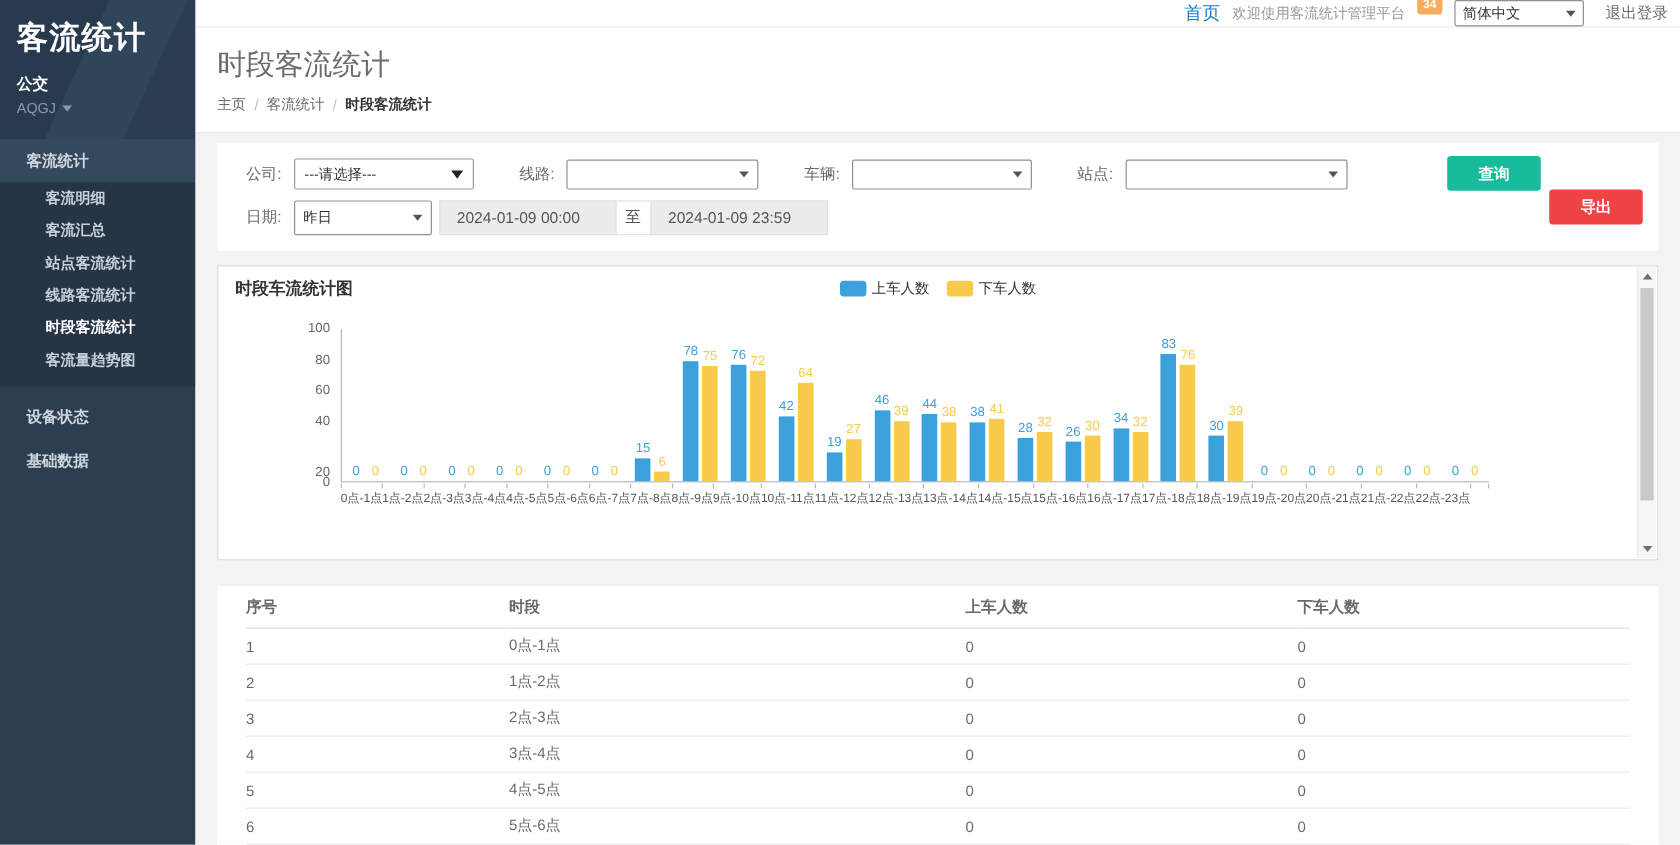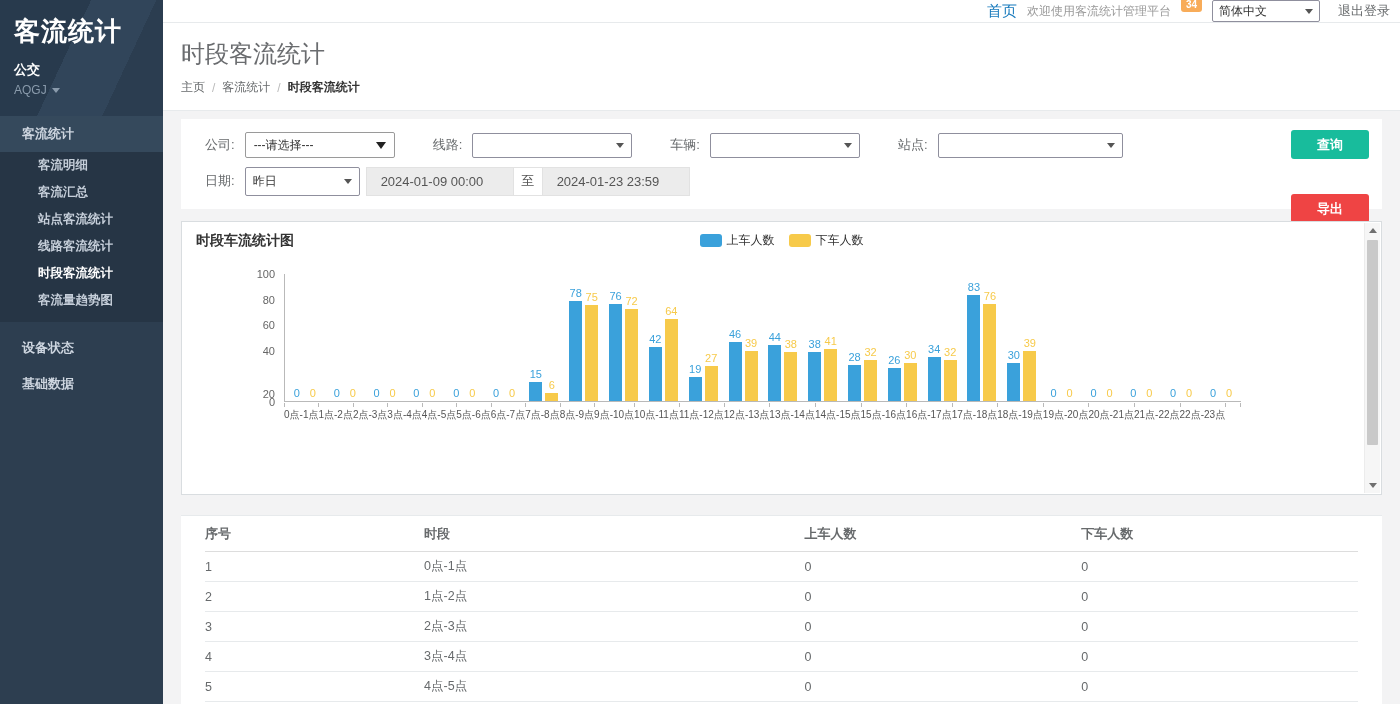--- a/index.html
+++ b/index.html
@@ -48,27 +48,27 @@
   .filter-row { display:flex; align-items:center; gap:10px; height:28px; }
   .filter-row + .filter-row { margin-top:8px; }
   .f-label { font-size:13px; color:#676a6c; white-space:nowrap; }
   .ctl-select { display:inline-flex; align-items:center; justify-content:space-between; border:1px solid #9a9a9a; background:#fff; height:26px; padding:0 8px; width:150px; border-radius:2px; font-size:12px; color:#333; cursor:pointer; }
   .ctl-select .big-arrow { width:0; height:0; border-left:5px solid transparent; border-right:5px solid transparent; border-top:7px solid #222; }
   .native-select { display:inline-flex; align-items:center; justify-content:space-between; border:1px solid #8f8f9d; background:#fff; height:25px; padding:0 7px; border-radius:2px; font-size:12px; color:#333; cursor:pointer; }
   .w150 { width:150px; } .w160 { width:160px; } .w185 { width:185px; } .w115 { width:115px; }
   .gap { width:18px; }
   .date-input { height:29px; background:#ececec; border:1px solid #e2e2e2; display:flex; align-items:center; padding:0 14px; font-size:13px; color:#555; width:148px; cursor:pointer;text-align:center; }
   .to-box { height:29px; background:#fff; border-top:1px solid #e2e2e2; border-bottom:1px solid #e2e2e2; display:flex; align-items:center; justify-content:center; width:28px; font-size:13px; color:#555; }
-  .btn-col { position:absolute; right:13px; top:11px; display:flex; flex-direction:column; gap:7px; }
+  .btn-col { position:absolute; right:13px; top:11px; display:flex; flex-direction:row; gap:7px; }
   .btn { width:78px; height:29px; border:none; border-radius:3px; color:#fff; font-size:13px; font-weight:bold; cursor:pointer; font-family:inherit; }
   .btn-query { background:#18bc9c; }
   .btn-export { background:#ef4444;margin-top:28px; }
 
   
-  .chart-panel { background:#fff; border:1px solid #d9dde0; margin-top:12px; height:274px; position:relative; }
+  .chart-panel { background:#fff; border:1px solid #d9dde0; margin-top:12px; height:246px; position:relative; }
   .chart-title { position:absolute; left:14px; top:10px; font-size:14px; font-weight:bold; color:#333; }
   .chart-legend { position:absolute; left:50%; transform:translateX(-50%); top:10px; display:flex; align-items:center; gap:14px; }
   .legend-item { display:flex; align-items:center; gap:5px; font-size:12px; color:#333; cursor:pointer; }
   .legend-swatch { width:22px; height:13px; border-radius:3px; }
   .chart-body { position:absolute; left:60px; right:140px; top:52px; display:flex; }
   .y-axis { position:relative; width:42px; height:128px; }
   .y-axis span { position:absolute; right:9px; font-size:11px; color:#666; line-height:12px; }
   .plot { flex:1; display:flex; align-items:flex-end; border-left:1px solid #b9b9b9; border-bottom:1px solid #b9b9b9; height:128px; }
   .bar-group { flex:1; display:flex; justify-content:center; align-items:flex-end; gap:3px; }
   .bar-col { display:flex; flex-direction:column; justify-content:flex-end; align-items:center; height:128px; }
@@ -176,21 +176,21 @@
           </div>
         </div>
         <div class="filter-row">
           <span class="f-label">日期:</span>
           <div class="native-select w115" style="height:29px;">
             <span>昨日</span>
             <span class="sel-chevron"></span>
           </div>
           <div class="date-input" style="margin-left:-4px;">2024-01-09 00:00</div>
           <div class="to-box" style="margin:0 -10px;">至</div>
-          <div class="date-input">2024-01-23 23:59</div>
+          <div class="date-input">2024-01-09 23:59</div>
         </div>
         <div class="btn-col">
           <button class="btn btn-query">查询</button>
           <button class="btn btn-export">导出</button>
         </div>
       </section>
 
       <section class="chart-panel">
         <div class="chart-title">时段车流统计图</div>
         <div class="chart-legend" id="legend">

